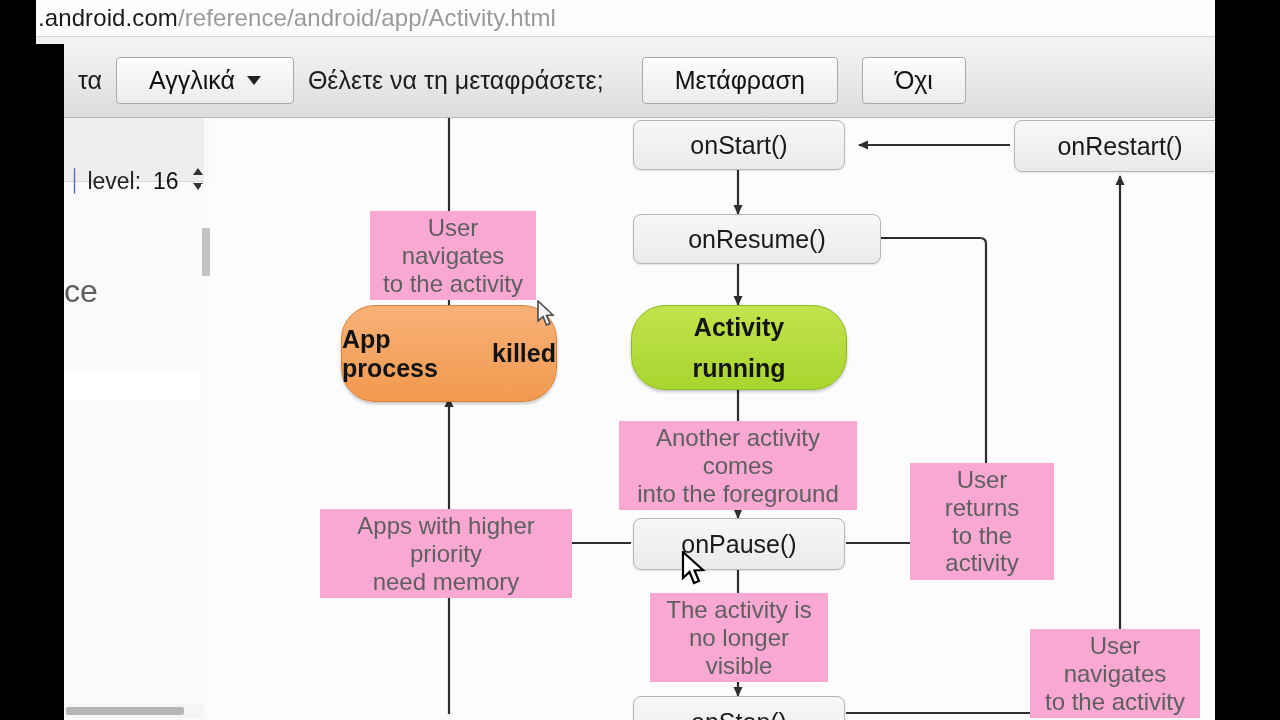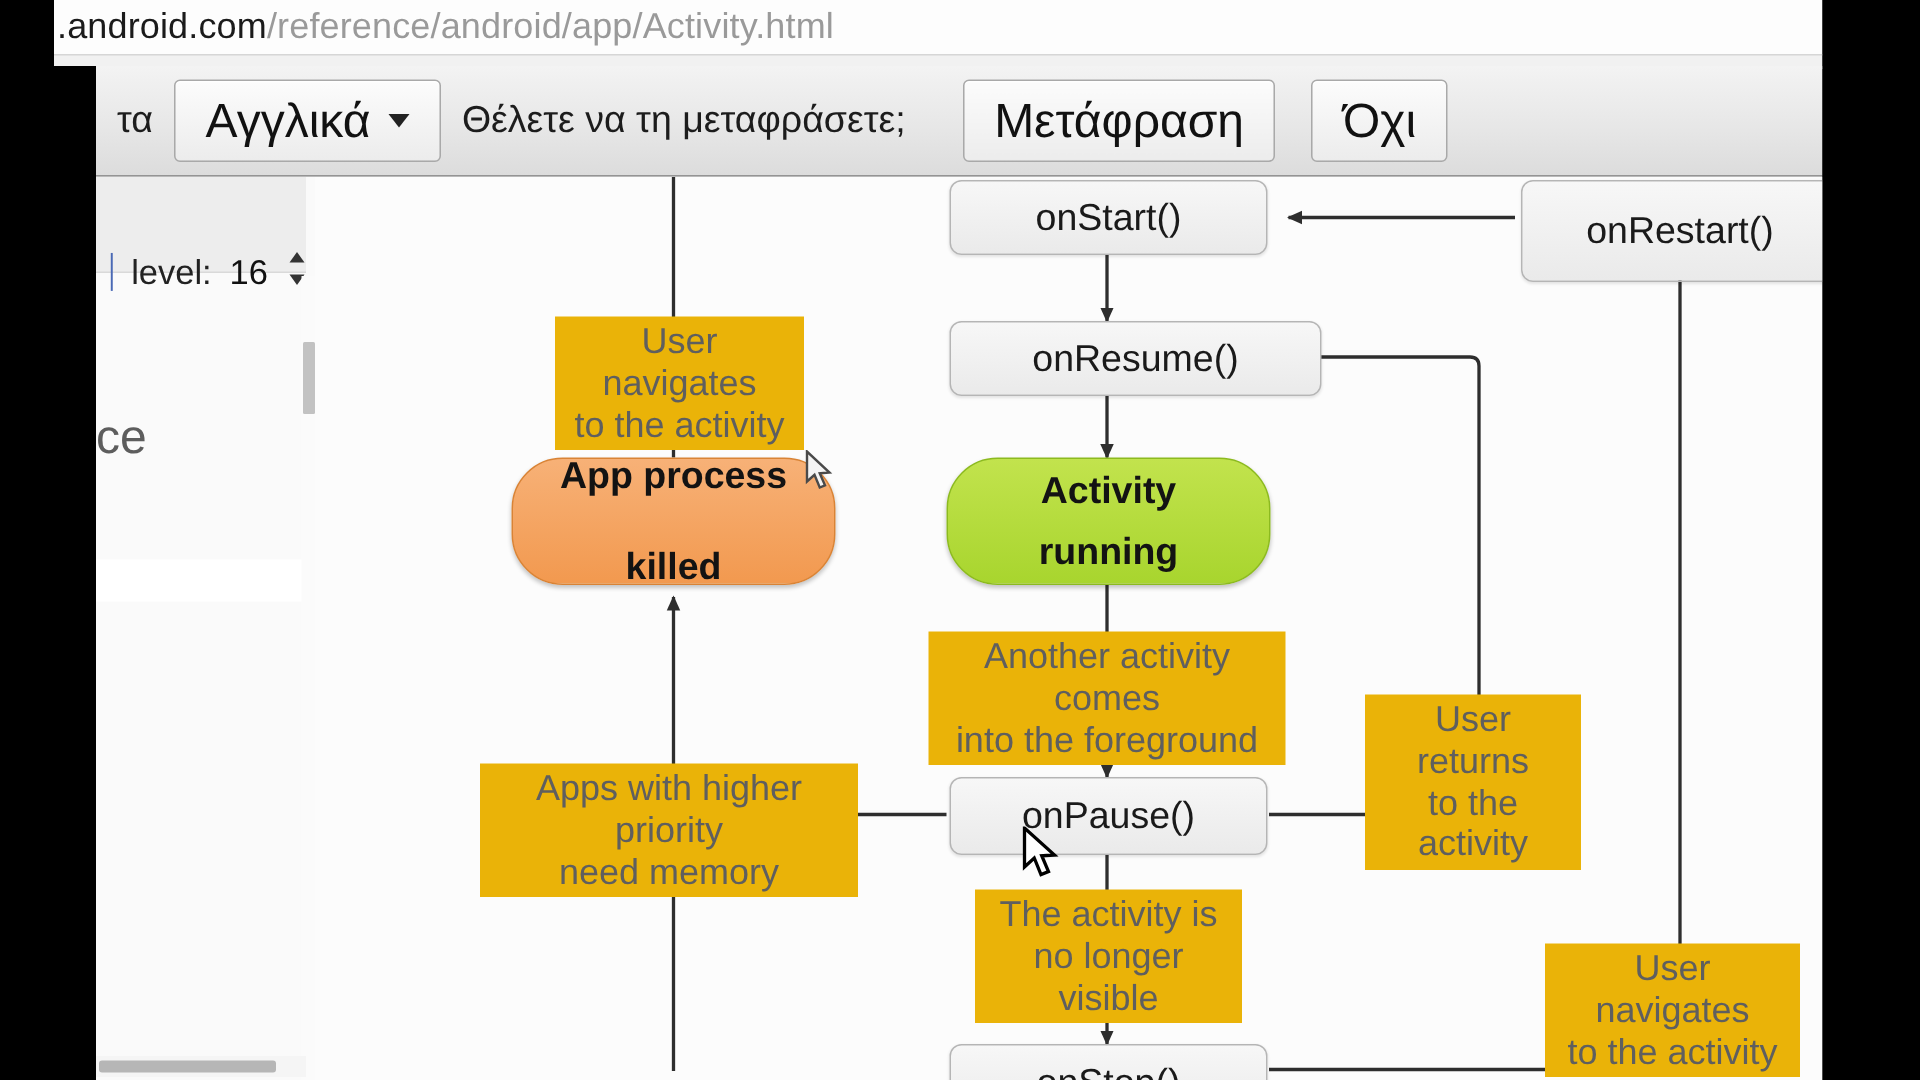--- a/index.html
+++ b/index.html
@@ -24,21 +24,21 @@
   #chrome-gap{position:absolute;left:36px;top:36px;width:1179px;height:8px;
               background:#f1f1f1;border-top:1px solid #d6d6d6;border-bottom:1px solid #cfcfcf;z-index:20;}
 
   
   #translate-bar{position:absolute;left:36px;top:44px;width:1179px;height:74px;
       background:linear-gradient(to bottom,#f3f3f3 0%,#e7e7e7 55%,#dcdcdc 100%);
       border-bottom:1px solid #b9b9b9;display:flex;align-items:center;gap:14px;
       padding-left:42px;box-sizing:border-box;z-index:25;}
   .tb-text{font-size:25px;color:#1c1c1c;white-space:nowrap;}
   .tb-btn{background:linear-gradient(to bottom,#fcfcfc,#ececec);border:1px solid #a9a9a9;
-      border-radius:4px;font-size:32px;color:#111;padding:8px 20px;white-space:nowrap;
+      border-radius:4px;font-size:25px;color:#111;padding:8px 32px;white-space:nowrap;
       box-shadow:0 1px 0 rgba(255,255,255,.85) inset;cursor:default;}
   .tb-select{display:flex;align-items:center;gap:12px;}
   .caret{width:0;height:0;border-left:7px solid transparent;border-right:7px solid transparent;
          border-top:9px solid #222;display:inline-block;}
 
   
   #page{position:absolute;left:64px;top:118px;width:1151px;height:602px;background:#fbfbfb;
         overflow:hidden;z-index:10;}
 
   
@@ -66,21 +66,21 @@
   .node{position:absolute;box-sizing:border-box;display:flex;align-items:center;
         justify-content:center;text-align:left;}
   .node-rect{background:linear-gradient(to bottom,#f7f7f7,#eaeaea);border:1px solid #b5b5b5;
              border-radius:8px;font-size:25px;color:#1a1a1a;
              box-shadow:0 1px 2px rgba(0,0,0,.10);}
   .node-pill{border-radius:34px;font-size:25px;font-weight:bold;color:#131313;line-height:1.16;
              box-shadow:0 2px 3px rgba(0,0,0,.22);}
   .pill-orange{background:linear-gradient(to bottom,#f7b177,#f2994f);border:1px solid #d98335;}
   .pill-green{background:linear-gradient(to bottom,#c2e34d,#a8d52e);border:1px solid #8cba1f;gap:12px;}
 
-  .annot{position:absolute;background:#eab308;color:#5f5f5f;font-size:24px;line-height:1.16;
+  .annot{position:absolute;background:#f9a8d4;color:#5f5f5f;font-size:24px;line-height:1.16;
          text-align:center;padding:3px 6px;box-sizing:border-box;}
 
   
   .cursor{position:absolute;z-index:40;}
 </style>
 </head>
 <body>
 
 <div id="stage">
 
@@ -181,29 +181,29 @@
 
       <div class="annot" style="left:820px;top:511px;width:170px;">
         <div>User navigates</div>
         <div>to the activity</div>
       </div>
 
       <div class="node node-rect" style="left:423px;top:2px;width:212px;height:50px;">
         <span>onStart()</span>
       </div>
 
-      <div class="node node-rect" style="left:804px;top:2px;width:212px;height:68px;">
+      <div class="node node-rect" style="left:804px;top:2px;width:212px;height:52px;">
         <span>onRestart()</span>
       </div>
 
       <div class="node node-rect" style="left:423px;top:96px;width:248px;height:50px;">
         <span>onResume()</span>
       </div>
 
-      <div class="node node-pill pill-orange" style="left:131px;top:187px;width:216px;height:85px;flex-direction:column;gap:32px;">
+      <div class="node node-pill pill-orange" style="left:131px;top:187px;width:216px;height:97px;flex-direction:row;gap:32px;">
         <span>App process</span>
         <span>killed</span>
       </div>
 
       <div class="node node-pill pill-green" style="left:421px;top:187px;width:216px;height:85px;flex-direction:column;">
         <span>Activity</span>
         <span>running</span>
       </div>
 
       <div class="node node-rect" style="left:423px;top:400px;width:212px;height:52px;">

